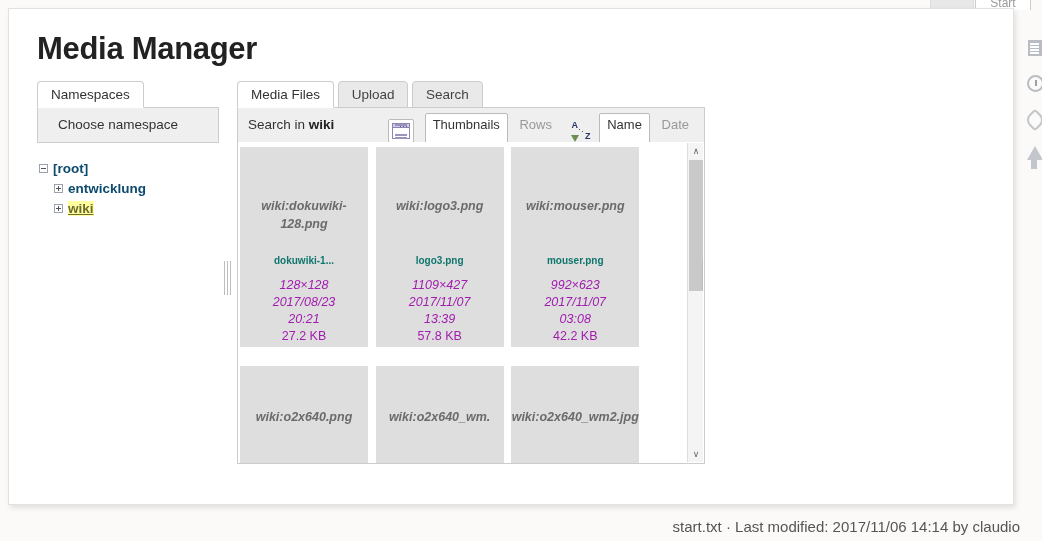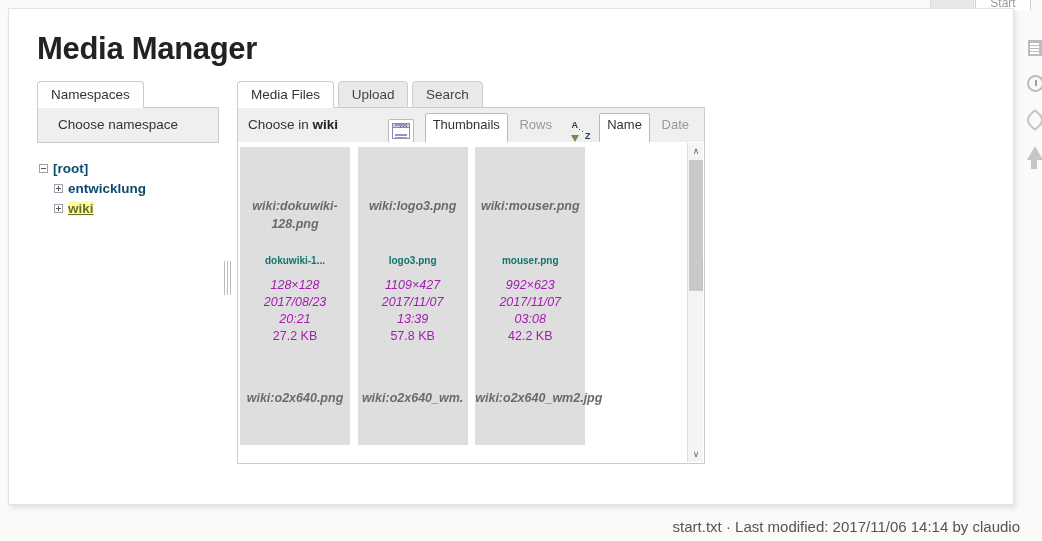--- a/index.html
+++ b/index.html
@@ -216,23 +216,23 @@
     height: 322px;
     background: #fff;
     overflow: hidden;
   }
   .tiles {
     position: absolute; left: 0; top: 0; right: 22px; bottom: 0;
     padding: 5px 0 0 2px;
   }
   .tile {
     display: inline-block; vertical-align: top;
-    width: 110px; height: 200px;
+    width: 128px; height: 200px;
     background: #dedede;
-    margin: 0 4px 0 0;
+    margin: 0 4px 19px 0;
     text-align: center;
     position: relative;
     overflow: visible;
   }
   .tile.short { height: 98px; }
   .tile-alt {
     position: absolute; left: 0; top: 50px; width: 100%;
     font-style: italic; font-weight: bold;
     font-size: 12.5px; color: #6b6b6b;
     line-height: 18px;
@@ -374,21 +374,21 @@
 
     <div class="files-panel">
       <div class="tabs-row">
         <div class="tab active">Media Files</div>
         <div class="tab">Upload</div>
         <div class="tab">Search</div>
       </div>
 
       <div class="files-head">
         <div class="files-in">
-          <span>Choose in</span>
+          <span>Search in</span>
           <b>wiki</b>
         </div>
 
         <div class="toolbar">
           <span class="tb-icon-btn">
             <span class="win-ico">
               <span class="bar">
                   <i></i>
                   <i></i>
                   <i></i>

